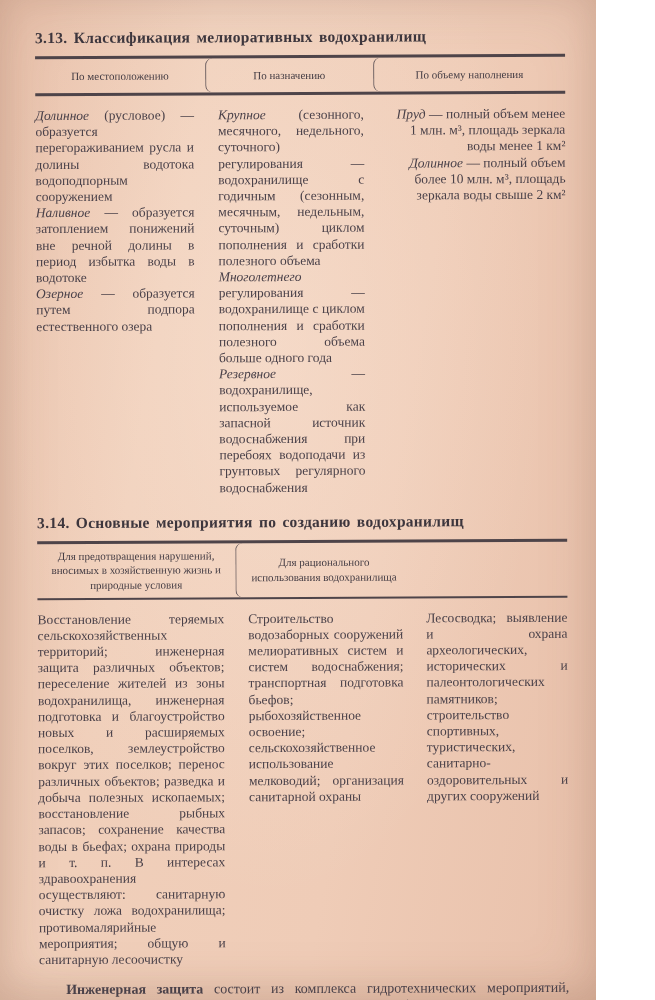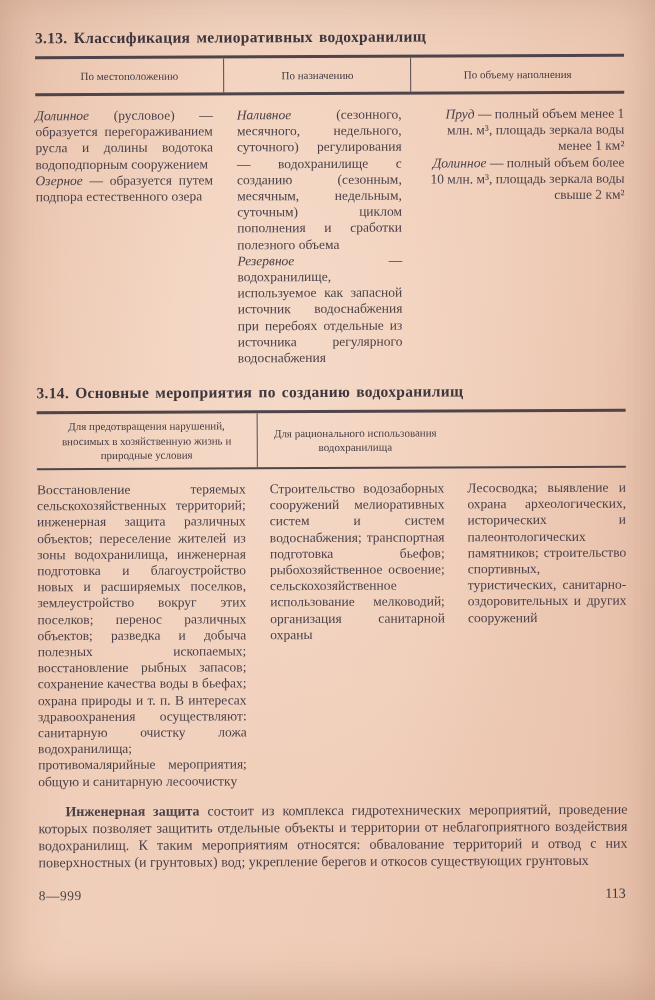--- a/index.html
+++ b/index.html
@@ -3,21 +3,21 @@
 <meta charset="utf-8">
 <style>
   html, body {
     margin: 0; padding: 0;
     width: 655px; height: 1000px;
     overflow: hidden;
     font-family: "Liberation Serif", "DejaVu Serif", serif;
   }
   .scan-page {
     position: relative;
-    width: 655px; height: 1000px;
+    width: 596px; height: 1000px;
     box-sizing: border-box;
     background:
       radial-gradient(ellipse at 45% 35%, rgba(255,240,228,0.35), rgba(0,0,0,0) 60%),
       linear-gradient(100deg, #e9c2ac 0%, #f0cfba 28%, #efccb7 62%, #e8c0aa 100%);
     box-shadow: inset 0 0 60px rgba(120,80,60,0.18), inset 0 -12px 30px rgba(120,80,60,0.12);
     color: #4a4149;
   }
   .content {
     position: relative;
     box-sizing: border-box;
@@ -46,21 +46,21 @@
     align-items: center;
     justify-content: center;
     text-align: center;
     font-size: 11px;
     line-height: 14.6px;
     color: #453d44;
     padding: 8px 8px;
     min-height: 34px;
   }
   .tbl2 .tbl-head-cell { min-height: 50px; padding: 5px 10px; }
-  .tbl-head-cell + .tbl-head-cell { border-left: 1.5px solid #554b50; }
+  .tbl-head-cell + .tbl-head-cell { border-left: 1.5px solid #554b50; border-radius: 7px; }
   .tbl-body {
     display: flex;
     margin-top: 12px;
   }
   .tbl-col {
     box-sizing: border-box;
     font-size: 13.5px;
     line-height: 16.2px;
     text-align: justify;
     hyphens: auto;
@@ -110,25 +110,27 @@
 
     <div class="tbl tbl1">
       <div class="tbl-head">
         <div class="tbl-head-cell w1">По местоположению</div>
         <div class="tbl-head-cell w2">По назначению</div>
         <div class="tbl-head-cell w3">По объему наполнения</div>
       </div>
       <div class="tbl-body">
         <div class="tbl-col w1">
           <p class="entry"><span class="term">Долинное</span> <span>(русловое) — образуется перегораживанием русла и долины водотока водоподпорным сооружением</span></p>
+          <p class="entry"><span class="term">Наливное</span> <span>— образуется затоплением понижений вне речной долины в период избытка воды в водотоке</span></p>
           <p class="entry"><span class="term">Озерное</span> <span>— образуется путем подпора естественного озера</span></p>
         </div>
         <div class="tbl-col w2">
-          <p class="entry"><span class="term">Наливное</span> <span>(сезонного, месячного, недельного, суточного) регулирования — водохранилище с созданию (сезонным, месячным, недельным, суточным) циклом пополнения и сработки полезного объема</span></p>
-          <p class="entry"><span class="term">Резервное</span> <span>— водохранилище, используемое как запасной источник водоснабжения при перебоях отдельные из источника регулярного водоснабжения</span></p>
+          <p class="entry"><span class="term">Крупное</span> <span>(сезонного, месячного, недельного, суточного) регулирования — водохранилище с годичным (сезонным, месячным, недельным, суточным) циклом пополнения и сработки полезного объема</span></p>
+          <p class="entry"><span class="term">Многолетнего</span> <span>регулирования — водохранилище с циклом пополнения и сработки полезного объема больше одного года</span></p>
+          <p class="entry"><span class="term">Резервное</span> <span>— водохранилище, используемое как запасной источник водоснабжения при перебоях водоподачи из грунтовых регулярного водоснабжения</span></p>
         </div>
         <div class="tbl-col w3">
           <p class="entry"><span class="term">Пруд</span> <span>— полный объем менее 1 млн. м³, площадь зеркала воды менее 1 км²</span></p>
           <p class="entry"><span class="term">Долинное</span> <span>— полный объем более 10 млн. м³, площадь зеркала воды свыше 2 км²</span></p>
         </div>
       </div>
     </div>
 
     <div class="section-heading" style="margin-top:17px;">3.14. Основные мероприятия по созданию водохранилищ</div>
 

